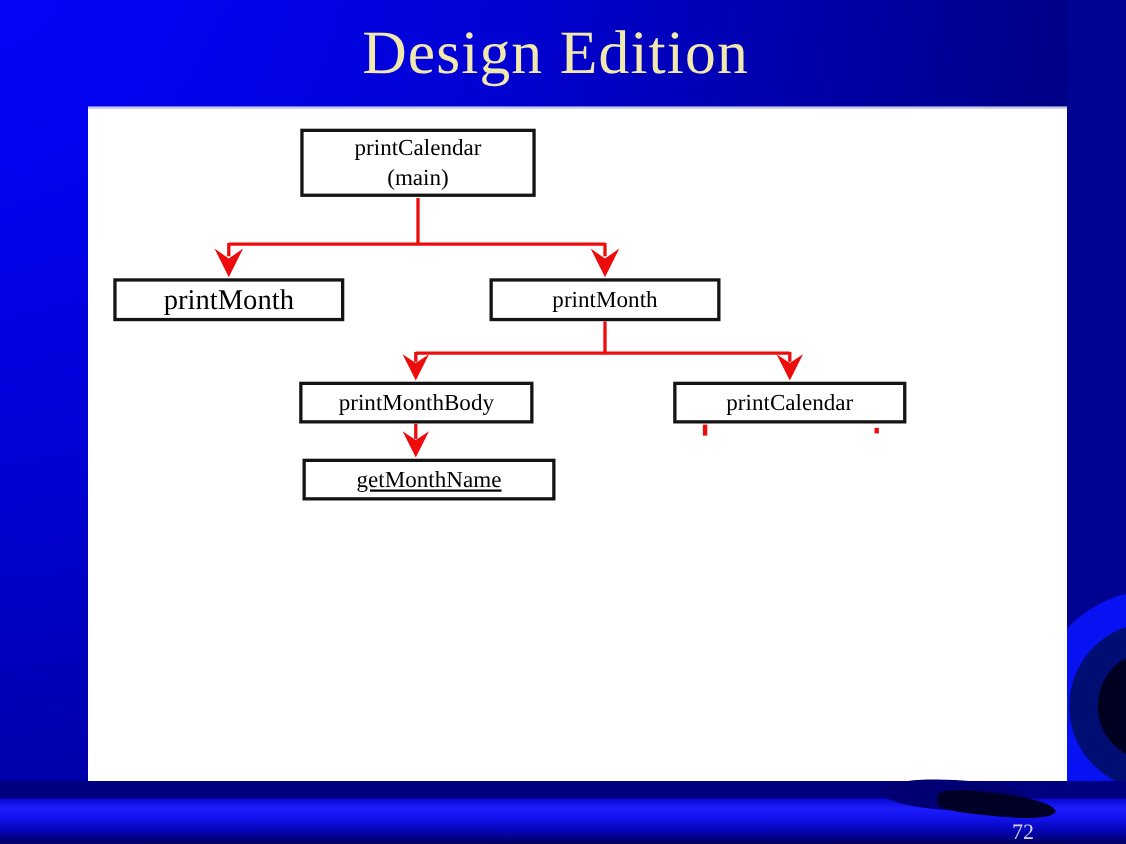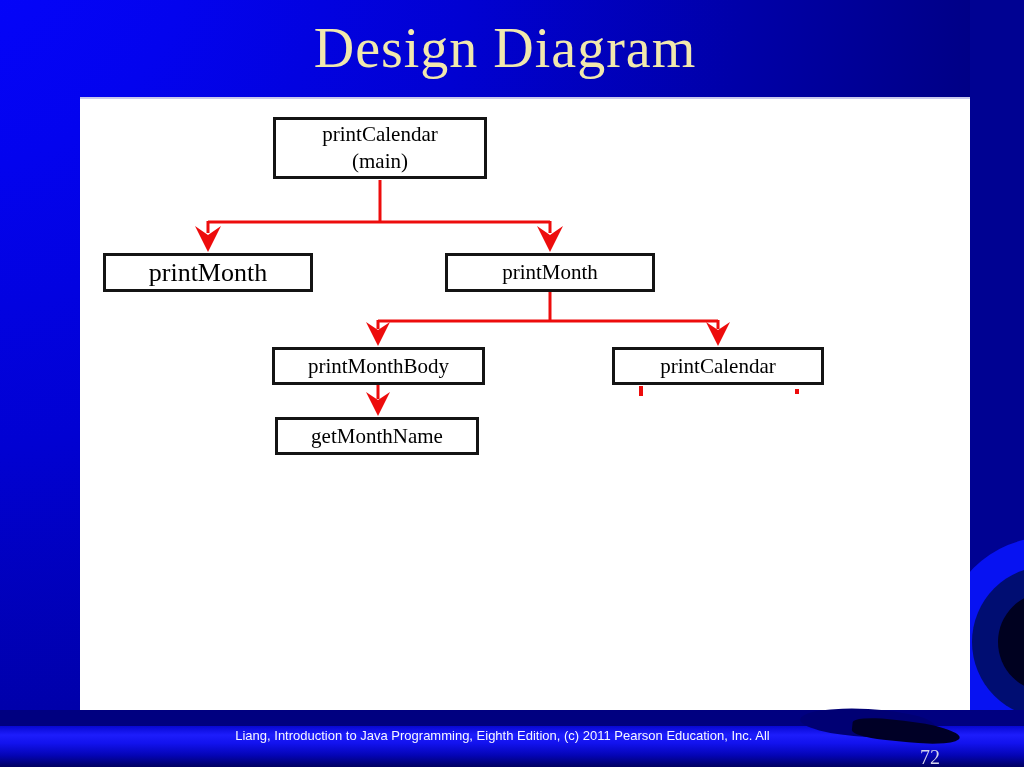--- a/index.html
+++ b/index.html
@@ -25,42 +25,42 @@
   .connectors{position:absolute;left:0;top:0;width:890px;height:613px;}
   .node{position:absolute;background:#fff;border:3px solid #141414;
     box-sizing:border-box;display:flex;flex-direction:column;
     align-items:center;justify-content:center;
     font-size:21px;color:#000;line-height:27px;text-align:left;}
   .node.printCalendar{left:193px;top:18px;width:214px;height:62px;}
   .node.readInput{left:23px;top:154px;width:210px;height:39px;font-size:26px;}
   .node.printMonth{left:365px;top:154px;width:210px;height:39px;}
   .node.printMonthTitle{left:192px;top:248px;width:213px;height:38px;}
   .node.printMonthBody{left:532px;top:248px;width:212px;height:38px;}
-  .node.getMonthName{left:195px;top:318px;width:204px;height:38px;}
+  .node.getMonthName{left:195px;top:318px;width:230px;height:38px;text-decoration:underline;}
   
   .footer-strip{position:absolute;left:0;top:710px;width:1024px;height:17px;background:#000080;}
   .footer-band{position:absolute;left:0;top:726px;width:1024px;height:41px;
     background:linear-gradient(180deg,#0707d2 0%,#1d1dfc 22%,#1212ee 42%,#0404b4 72%,#000060 100%);}
   .swoosh-dome{position:absolute;left:800px;top:709px;width:135px;height:28px;
     background:#000074;border-radius:50%;transform:rotate(3deg);}
   .swoosh-whale{position:absolute;left:852px;top:721px;width:108px;height:21px;
     background:#000026;border-radius:50% 80% 70% 45%;transform:rotate(6deg);}
   .footer-text{position:absolute;left:0;top:728px;width:1005px;text-align:center;
     font-family:"Liberation Sans","DejaVu Sans",sans-serif;
     font-size:13px;line-height:15.5px;color:#f7f7ff;}
   .page-number{position:absolute;left:908px;top:730px;width:44px;text-align:center;
     font-family:Liberation Serif, serif;
     font-size:20px;color:#d4d4ec;margin-top:16px;}
 </style>
 </head>
 <body>
 
 <div class="slide">
 
-  <div class="title">Design Diagram</div>
+  <div class="title">Design Edition</div>
 
   <div class="right-band">
     <div class="circ outer"></div>
     <div class="circ mid"></div>
     <div class="circ core"></div>
   </div>
 
   <div class="content-box">
 
     <svg class="connectors" viewBox="0 0 890 613" xmlns="http://www.w3.org/2000/svg">
@@ -110,18 +110,17 @@
       <div>getMonthName</div>
     </div>
   </div>
 
   <div class="footer-strip"></div>
   <div class="footer-band"></div>
   <div class="swoosh-dome"></div>
   <div class="swoosh-whale"></div>
 
   <div class="footer-text">
-    <div>Liang, Introduction to Java Programming, Eighth Edition, (c) 2011 Pearson Education, Inc. All</div>
   </div>
 
   <div class="page-number">72</div>
 
 </div>
 
 </body></html>

